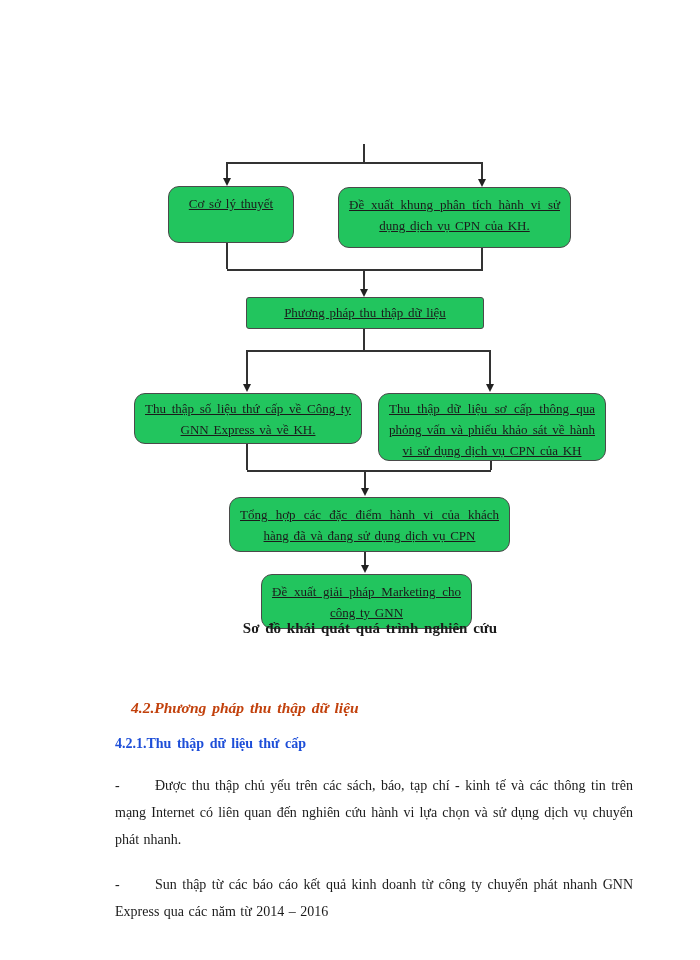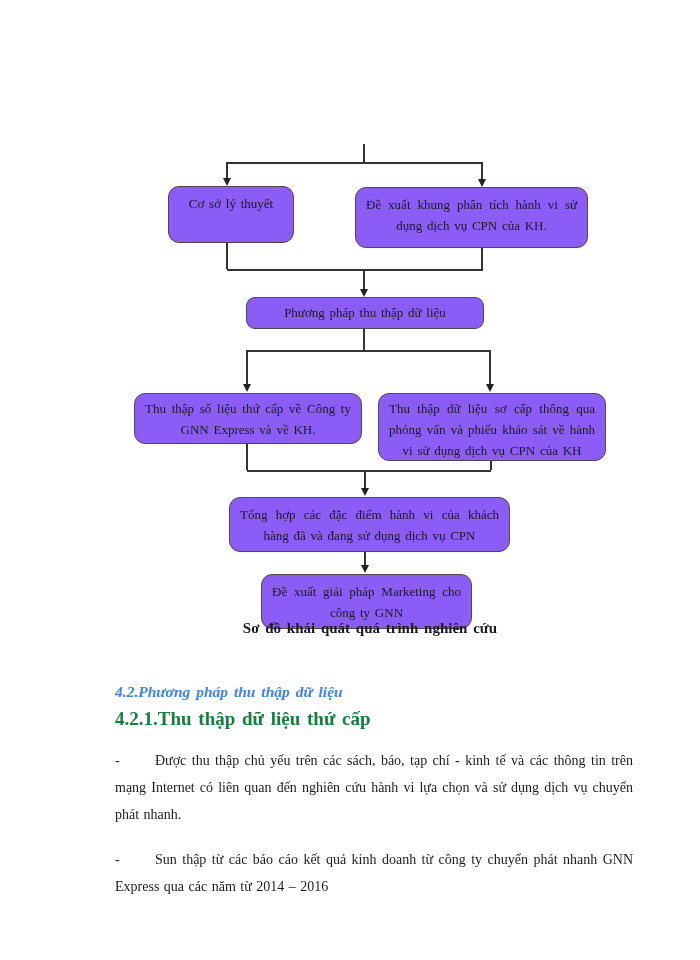--- a/index.html
+++ b/index.html
@@ -19,52 +19,53 @@
     position:absolute; width:0; height:0;
     border-left:4.5px solid transparent;
     border-right:4.5px solid transparent;
     border-top:8.5px solid #222222;
   }
   .fbox {
     position:absolute;
     border:1.4px solid #4a4a4a;
     border-radius:11px;
     box-sizing:border-box;
-    background:#8b5cf6;
+    background:#22c55e;
     font-size:13px;
     line-height:21px;
     padding:6px 10px 16px 10px;
     text-align:justify;
     text-align-last:center;
     word-spacing:1.5px;
+    text-decoration:underline;
   }
   
   .b-theory    { left:168px; top:186px; width:126px; height:57px; }
-  .b-framework { left:355px; top:187px; width:233px; height:61px; }
-  .b-method    { left:246px; top:297px; width:238px; height:32px; border-radius:9px; padding-top:4px; }
+  .b-framework { left:338px; top:187px; width:233px; height:61px; }
+  .b-method    { left:246px; top:297px; width:238px; height:32px; border-radius:3px; padding-top:4px; }
   .b-secondary { left:134px; top:393px; width:228px; height:51px; padding-top:4px; }
   .b-primary   { left:378px; top:393px; width:228px; height:68px; padding-top:4px; }
   .b-synthesis { left:229px; top:497px; width:281px; height:55px; }
   .b-solution  { left:261px; top:574px; width:211px; height:55px; }
 
   .diagram-caption {
     position:absolute; left:134px; top:620px; width:472px;
     text-align:center; font-weight:bold; font-size:15px;
     word-spacing:2px;
   }
   
   .textcol { position:absolute; left:115px; top:682px; width:518px; }
   .sec-heading {
-    margin:0; font-size:15.5px; line-height:20px;
-    font-weight:bold; font-style:italic; color:#3b82f6;
+    margin:16px; font-size:15.5px; line-height:20px;
+    font-weight:bold; font-style:italic; color:#c2410c;
     word-spacing:2px;
   }
   .sub-heading {
-    margin:7px 0 0 0; font-size:19px; line-height:20px;
-    font-weight:bold; color:#15803d; word-spacing:2px;
+    margin:7px 0 0 0; font-size:14px; line-height:20px;
+    font-weight:bold; color:#1d4ed8; word-spacing:2px;
   }
   .para {
     margin:18px 0 0 0; font-size:14px; line-height:27px;
     text-align:justify; word-spacing:1px;
   }
   .bullet { display:inline-block; width:40px; }
 </style>
 </head>
 <body>
 

